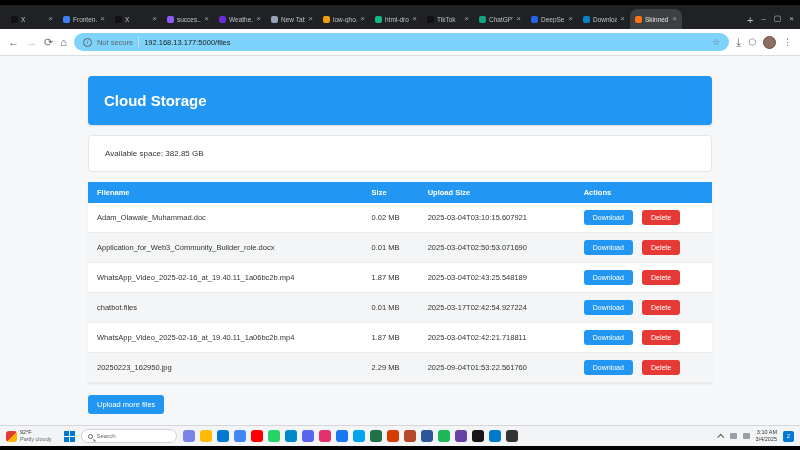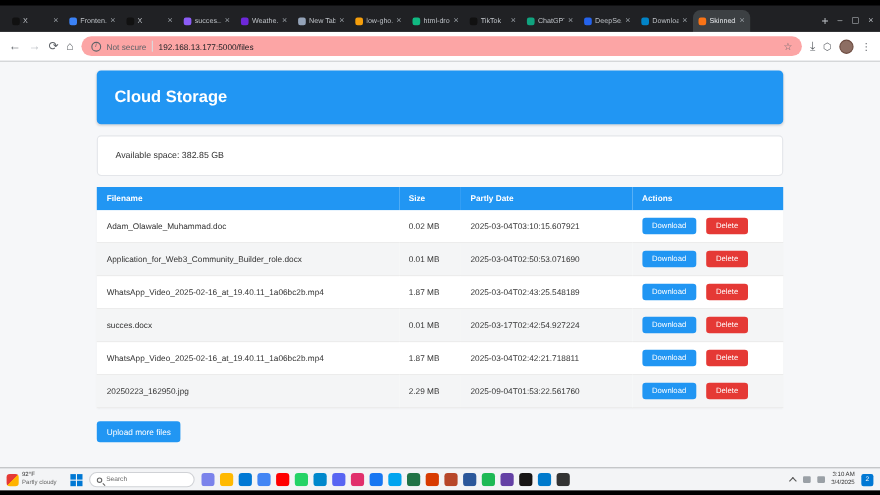--- a/index.html
+++ b/index.html
@@ -16,34 +16,34 @@
   .fav { width:7px; height:7px; border-radius:2px; flex:0 0 auto; }
   .tab-label { white-space:nowrap; overflow:hidden; flex:1; }
   .tab-close { color:#9aa0a6; font-size:8px; line-height:1; flex:0 0 auto; }
   .newtab-btn { color:#bdc1c6; font-size:11px; margin:0 4px 3px 4px; }
   .win-controls { display:flex; gap:8px; color:#bdc1c6; font-size:8px; margin-bottom:6px; margin-left:4px; }
 
   .toolbar { height:27px; background:#ffffff; display:flex; align-items:center; padding:0 8px; gap:7px;
              border-bottom:1px solid #dadce0; flex:0 0 auto; }
   .nav-ic { color:#5f6368; font-size:11px; line-height:1; }
   .nav-ic.dim { color:#b8bcc1; }
-  .addressbar { flex:1; height:18px; background:#fca5a5; border-radius:9px; display:flex; align-items:center;
+  .addressbar { flex:1; height:18px; background:#7dd3fc; border-radius:9px; display:flex; align-items:center;
                 gap:5px; padding:4px 9px; font-size:7.5px; color:#202124;text-align:right; }
   .info-ic { width:9px; height:9px; border:1px solid #5f6368; border-radius:50%; color:#5f6368;
              font-size:6px; display:flex; align-items:center; justify-content:center; font-style:italic; }
   .notsecure { color:#5f6368; }
   .url-divider { width:1px; height:10px; background:#dadce0; }
   .addr-star { margin-left:auto; color:#5f6368; font-size:9px; }
   .ext-puzzle { color:#5f6368; font-size:9px; }
   .avatar { width:13px; height:13px; border-radius:50%; background:#8d6e63; border:1px solid #6d4c41; }
   .kebab { color:#5f6368; font-size:9px; letter-spacing:0; }
 
   
   .page { flex:1 1 auto; background:#f6f7f9; overflow:hidden; }
-  .container { width:624px; margin:0 auto; padding-top:8px; }
+  .container { width:624px; margin:12px auto; padding-top:8px; }
   .hero { background:var(--accent); border-radius:4px; padding:16px 16px; box-shadow:0 1px 2px rgba(0,0,0,.12); }
   .hero h1 { color:#fff; font-size:15px; font-weight:bold; }
   .space-card { background:#fff; border:1px solid #e4e6ea; border-radius:4px; margin-top:10px;
                 padding:13px 16px; font-size:8px; color:#333; }
   table.files { width:100%; margin-top:10px; border-collapse:collapse; background:#fff; font-size:7.5px;
                 box-shadow:0 1px 2px rgba(0,0,0,.08); }
   table.files th { background:var(--accent); color:#fff; text-align:left; padding:6px 9px; font-weight:bold; }
   table.files td { padding:7px 9px; color:#333; border-bottom:1px solid #ececec; }
   table.files tbody tr:nth-child(even) { background:#f4f5f6; }
   .col-name { width:44%; } .col-size { width:9%; } .col-date { width:25%; } .col-actions { width:22%; }
@@ -199,21 +199,21 @@
         <h1>Cloud Storage</h1>
       </div>
       <div class="space-card">
         <span>Available space: 382.85 GB</span>
       </div>
       <table class="files">
         <thead>
           <tr>
             <th class="col-name">Filename</th>
             <th class="col-size">Size</th>
-            <th class="col-date">Partly Date</th>
+            <th class="col-date">Upload Size</th>
             <th class="col-actions">Actions</th>
           </tr>
         </thead>
         <tbody>
   <tr>
     <td class="cell-name">Adam_Olawale_Muhammad.doc</td>
     <td class="cell-size">0.02 MB</td>
     <td class="cell-date">2025-03-04T03:10:15.607921</td>
     <td>
       <button class="btn btn-download">Download</button>
@@ -235,21 +235,21 @@
     <td class="cell-name">WhatsApp_Video_2025-02-16_at_19.40.11_1a06bc2b.mp4</td>
     <td class="cell-size">1.87 MB</td>
     <td class="cell-date">2025-03-04T02:43:25.548189</td>
     <td>
       <button class="btn btn-download">Download</button>
       <button class="btn btn-delete">Delete</button>
     </td>
   </tr>
 
   <tr>
-    <td class="cell-name">succes.docx</td>
+    <td class="cell-name">chatbot.files</td>
     <td class="cell-size">0.01 MB</td>
     <td class="cell-date">2025-03-17T02:42:54.927224</td>
     <td>
       <button class="btn btn-download">Download</button>
       <button class="btn btn-delete">Delete</button>
     </td>
   </tr>
 
   <tr>
     <td class="cell-name">WhatsApp_Video_2025-02-16_at_19.40.11_1a06bc2b.mp4</td>

